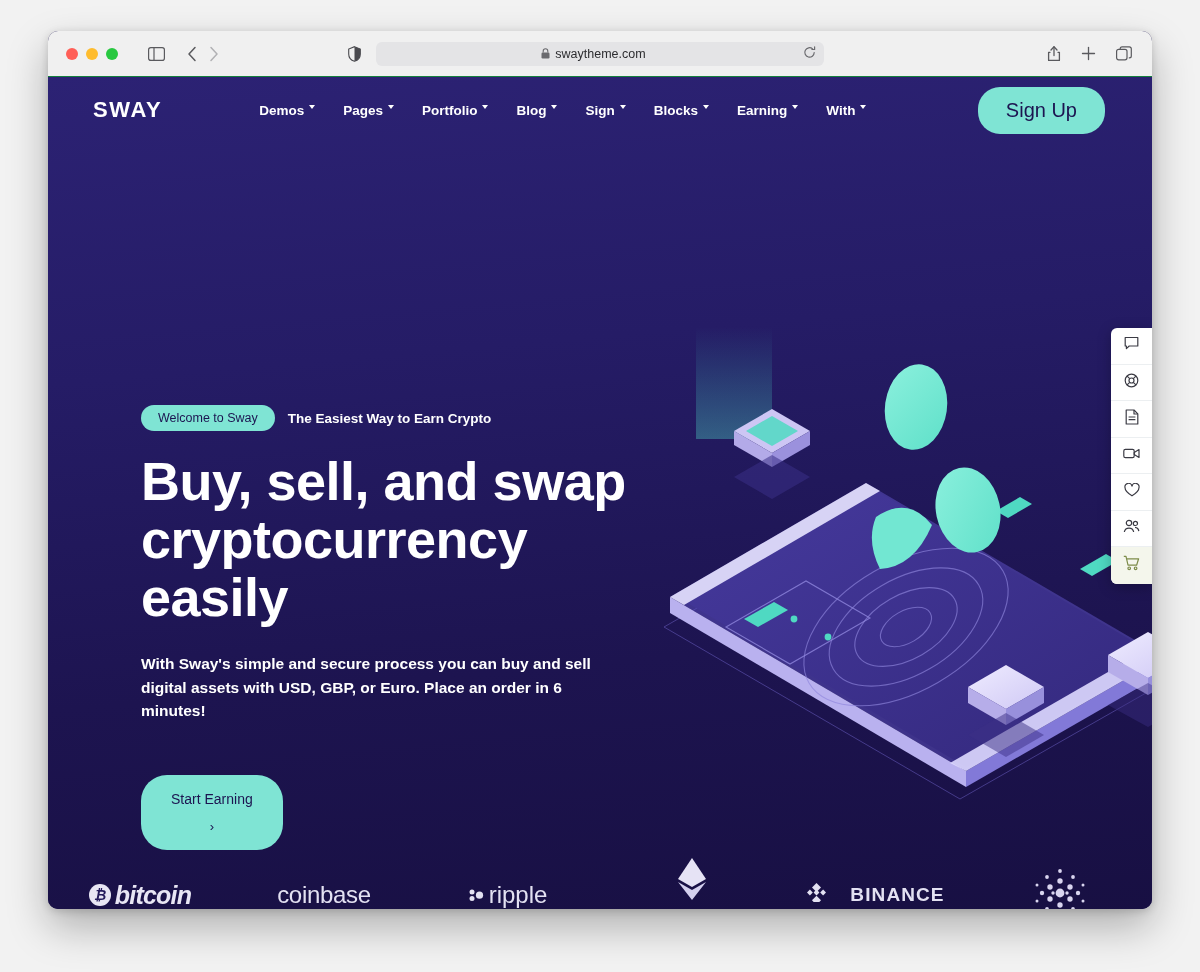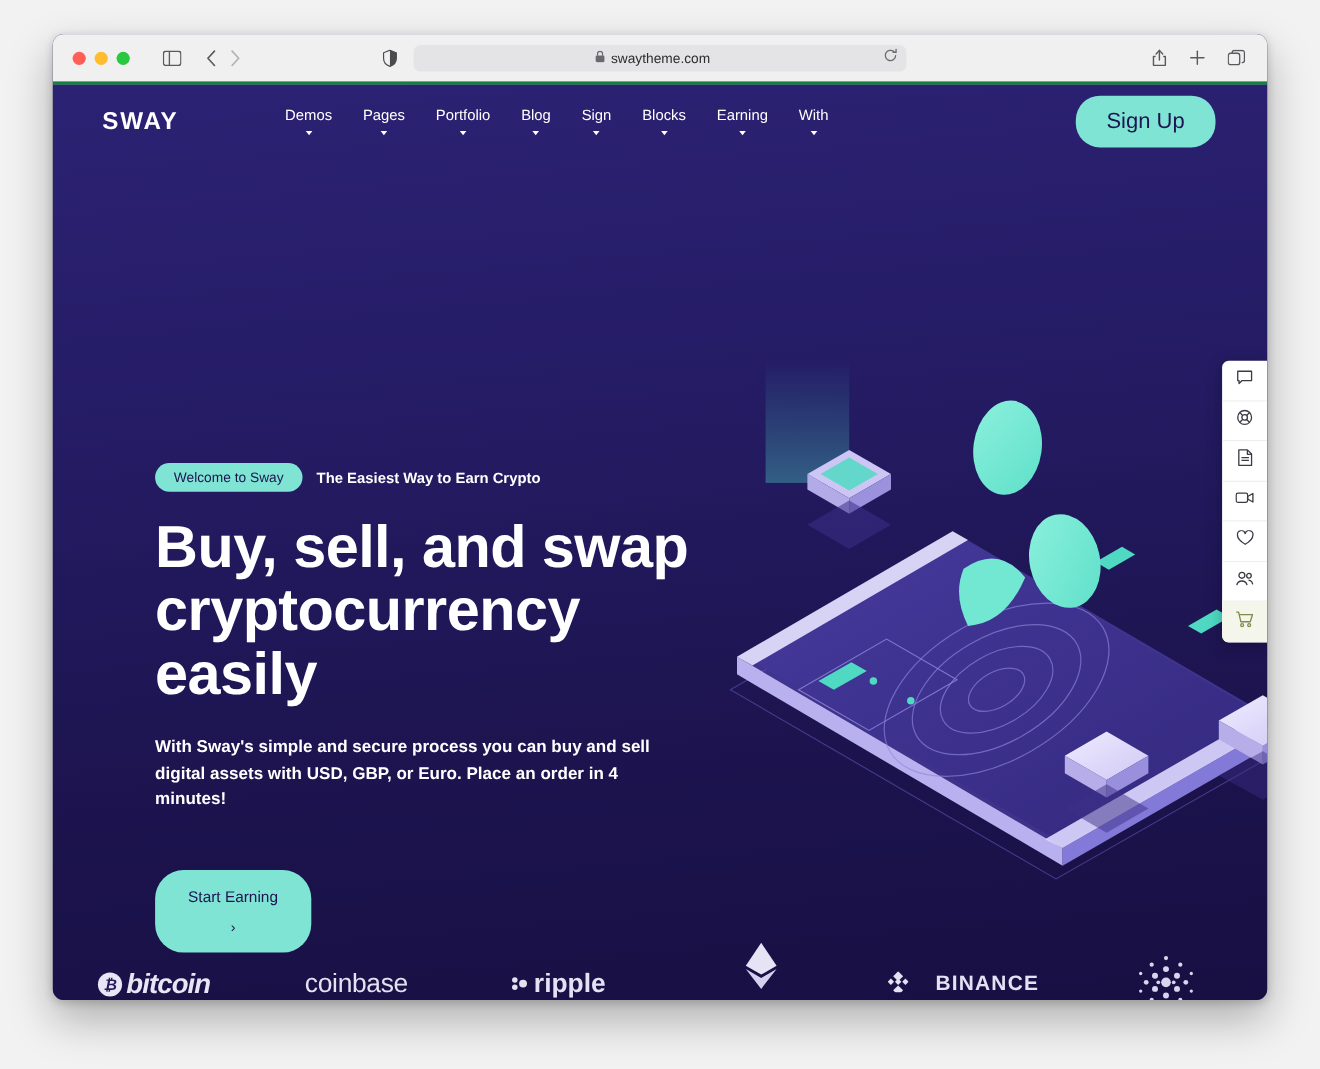--- a/index.html
+++ b/index.html
@@ -19,21 +19,21 @@
     overflow: hidden;
     box-shadow: 0 18px 40px rgba(0,0,0,0.28), 0 2px 8px rgba(0,0,0,0.16);
     background: #1d1552;
   }
 
   
   .chrome {
     position: relative;
     height: 46px;
     background: #f0f0f0;
-    border-bottom: 3px solid #15803d;
+    border-bottom: 1px solid #15803d;
     display: flex; align-items: center;
   }
   .traffic { display: flex; gap: 8px; margin-left: 18px; }
   .dot { width: 12px; height: 12px; border-radius: 50%; }
   .dot.red { background: #ff5f57; }
   .dot.amber { background: #febc2e; }
   .dot.green { background: #28c840; }
 
   .chrome-icon {
     color: #5a5a5e;
@@ -80,43 +80,42 @@
   }
   .logo {
     font-size: 22px; font-weight: bold; color: #fff;
     letter-spacing: 1.6px;
   }
   .menu {
     display: flex; align-items: center; gap: 28px;
     margin-left: 97px;
   }
   .menu-item {
-    display: flex; align-items: center; gap: 5px;
-    font-size: 13.5px; font-weight: normal; color: #ffffff;
+    display: flex; gap: 5px;
+    font-size: 13.5px; font-weight: bold; color: #ffffff;
     cursor: pointer;
-    flex-direction: column;
   }
   .caret {
     width: 0; height: 0;
     border-left: 3.6px solid transparent;
     border-right: 3.6px solid transparent;
     border-top: 4.2px solid #ffffff;
     margin-top: 2px;
   }
   .signup {
     position: absolute; right: 47px;
     background: #7fe4d4; color: #1c1450;
     font-size: 20px;
     border: none; border-radius: 22px;
     padding: 12px 28px;
     cursor: pointer;
   }
 
   
-  .hero-copy { position: absolute; left: 93px; top: 344px; width: 520px; z-index: 4; }
+  .hero-copy { position: absolute; left: 93px; top: 328px; width: 520px; z-index: 4; }
   .eyebrow-row { display: flex; align-items: center; gap: 13px; }
   .badge {
     background: #7fe4d4; color: #1c1450;
     font-size: 12.5px;
     border-radius: 13px;
     padding: 6px 17px;
   }
   .eyebrow-text { font-size: 13.5px; font-weight: bold; color: #ffffff; }
   .headline {
     margin-top: 22px;
@@ -181,21 +180,21 @@
     font-size: 25px; font-weight: bold; font-style: italic;
     color: #e8e6f4; letter-spacing: -0.8px;
   }
   .btc-coin {
     width: 22px; height: 22px; border-radius: 50%;
     background: #e8e6f4; color: #241b5c;
     font-size: 14px; font-weight: bold; font-style: italic;
     display: flex; align-items: center; justify-content: center;
   }
   .lg-coinbase { font-size: 24px; color: #e3e1f2; letter-spacing: -0.3px; }
-  .lg-ripple { display: flex; align-items: center; gap: 0; font-size: 24px; font-weight: bold; color: #e3e1f2; }
+  .lg-ripple { display: flex; align-items: center; gap: 0; font-size: 24px; font-weight: normal; color: #e3e1f2; }
   .lg-eth { display: flex; flex-direction: column; align-items: center; gap: 7px; }
   .lg-eth-text { font-size: 19px; color: #b9b4d8; letter-spacing: 3.2px; }
   .lg-binance { display: flex; align-items: center; gap: 24px; font-size: 19px; font-weight: bold; color: #e3e1f2; letter-spacing: 1.1px; }
 </style>
 </head>
 <body>
 
 <div class="window">
 
   <div class="chrome">
@@ -400,21 +399,21 @@
 
     <div class="hero-copy">
       <div class="eyebrow-row">
         <span class="badge">Welcome to Sway</span>
         <span class="eyebrow-text">The Easiest Way to Earn Crypto</span>
       </div>
       <h1 class="headline">
         <span>Buy, sell, and swap</span><br>
         <span>cryptocurrency easily</span>
       </h1>
-      <p class="subcopy">With Sway's simple and secure process you can buy and sell digital assets with USD, GBP, or Euro. Place an order in 4 minutes!</p>
+      <p class="subcopy">With Sway's simple and secure process you can buy and sell digital assets with USD, GBP, or Euro. Place an order in 6 minutes!</p>
       <button class="cta">
         <span>Start Earning</span>
         <span class="chev">›</span>
       </button>
     </div>
 
     <div class="rail">
       <div class="rail-item">
         <span>
           <svg width="15" height="15" viewBox="0 0 15 15" fill="none" stroke="currentColor" stroke-width="1.2" stroke-linejoin="round">

